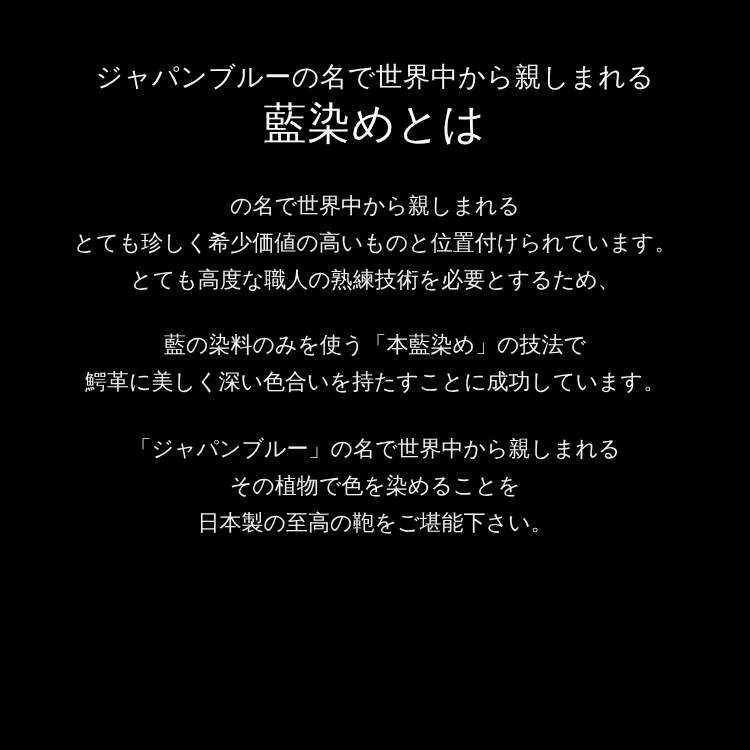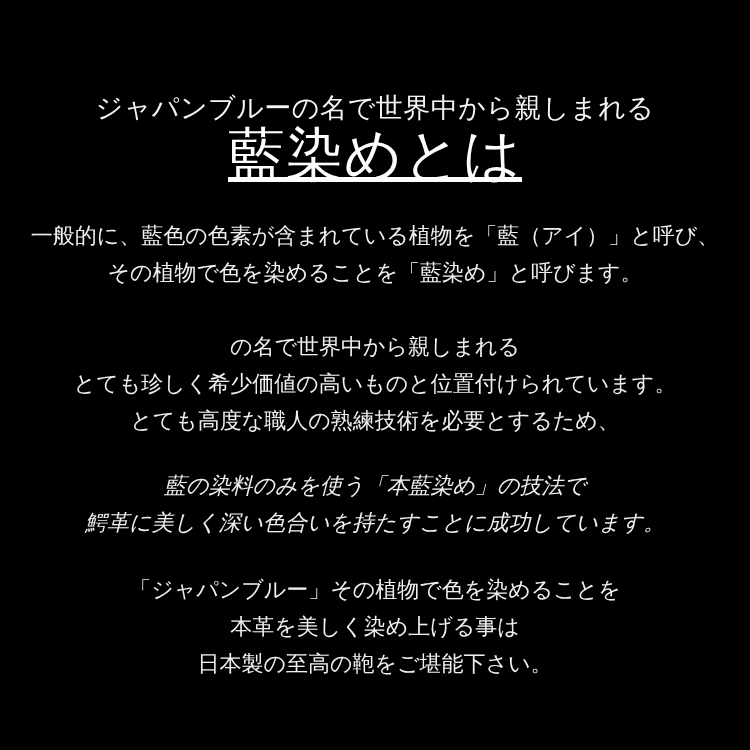--- a/index.html
+++ b/index.html
@@ -14,63 +14,57 @@
   }
   .canvas {
     width: 750px;
     height: 750px;
     background: #000000;
     text-align: center;
     font-family: "Liberation Serif", "DejaVu Serif", serif;
     font-weight: 400;
   }
   .subtitle {
-    padding-top: 44px;
+    padding-top: 61px;
     font-size: 27px;
     line-height: 32px;
     color: #f5f5f5;
     letter-spacing: 0.5px;
-    margin-top: 48px;
   }
   .title {
     margin-top: 5px;
-    font-size: 57px;
+    font-size: 43px;
     line-height: 52px;
     color: #fdfdfd;
     letter-spacing: 1px;
-    text-decoration: underline;
   }
   .para {
     font-size: 22px;
     line-height: 37px;
     color: #f0f0f0;
     letter-spacing: 0;
   }
   .para-1 { margin-top: 36px; }
   .para-2 { margin-top: 37px; }
-  .para-3 { margin-top: 28px; font-style: italic; }
+  .para-3 { margin-top: 28px; }
   .para-4 { margin-top: 30px; }
 </style>
 </head>
 <body>
 
 <div class="canvas">
   <div class="subtitle">ジャパンブルーの名で世界中から親しまれる</div>
   <div class="title">藍染めとは</div>
-  <div class="para para-1">
-      <div>一般的に、藍色の色素が含まれている植物を「藍（アイ）」と呼び、</div>
-      <div>その植物で色を染めることを「藍染め」と呼びます。</div>
-    </div>
   <div class="para para-2">
       <div>の名で世界中から親しまれる</div>
       <div>とても珍しく希少価値の高いものと位置付けられています。</div>
       <div>とても高度な職人の熟練技術を必要とするため、</div>
     </div>
   <div class="para para-3">
       <div>藍の染料のみを使う「本藍染め」の技法で</div>
       <div>鰐革に美しく深い色合いを持たすことに成功しています。</div>
     </div>
   <div class="para para-4">
-      <div>「ジャパンブルー」その植物で色を染めることを</div>
-      <div>本革を美しく染め上げる事は</div>
+      <div>「ジャパンブルー」の名で世界中から親しまれる</div>
+      <div>その植物で色を染めることを</div>
       <div>日本製の至高の鞄をご堪能下さい。</div>
     </div>
 </div>
 
 </body></html>

